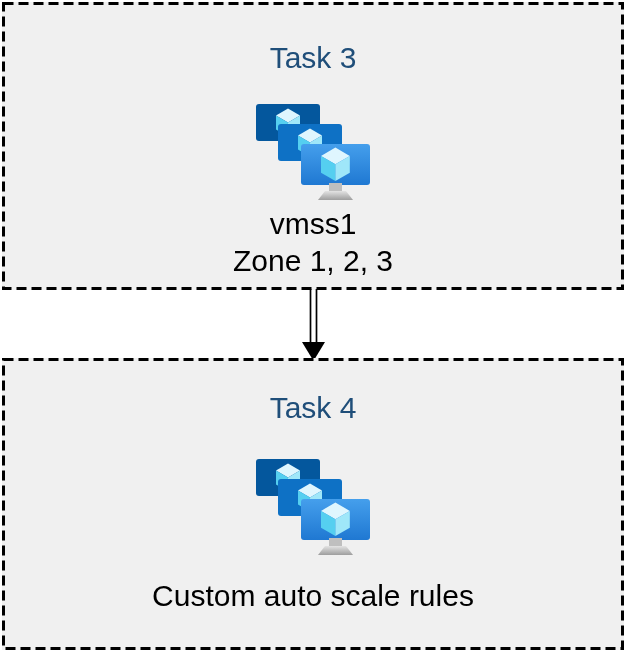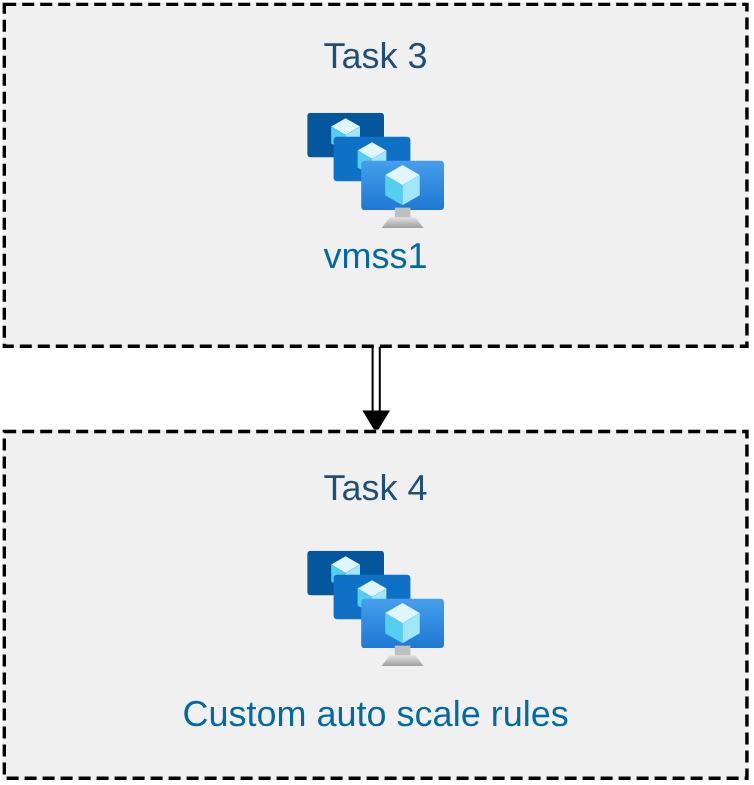--- a/index.html
+++ b/index.html
@@ -31,29 +31,29 @@
     width: 100%; height: 100%;
     pointer-events: none;
   }
   .task-title {
     font-size: 30px;
     line-height: 36px;
     color: #1f4e79;
     text-align: center;
     z-index: 1;
   }
-  .box-top .task-title    { margin-top: 28px; }
+  .box-top .task-title    { margin-top: 38px; }
   .box-bottom .task-title { margin-top: 32px; }
   .vmss-icon { z-index: 1; }
   .box-top .vmss-icon    { margin-top: 28px; }
   .box-bottom .vmss-icon { margin-top: 33px; }
   .box-label {
     font-size: 30px;
     line-height: 37px;
-    color: #0369a1;
+    color: #000000;
     text-align: center;
     z-index: 1;
   }
   .box-top .box-label.first    { margin-top: 5px; }
   .box-bottom .box-label.first { margin-top: 22px; }
   .connector {
     position: absolute;
     left: 297px;
     top: 289px;
     width: 34px;
@@ -101,20 +101,21 @@
 
 <div class="task-box box-top">
   <svg class="box-border" viewBox="0 0 622 288" preserveAspectRatio="none">
     <rect x="1.5" y="1.5" width="619" height="285" fill="none" stroke="#000000" stroke-width="3" stroke-dasharray="10 5"></rect>
   </svg>
   <div class="task-title">Task 3</div>
   <svg class="vmss-icon" width="114" height="96">
     <use href="#vmss-symbol"></use>
   </svg>
   <div class="box-label first">vmss1</div>
+  <div class="box-label">Zone 1, 2, 3</div>
 </div>
 
 <svg class="connector" viewBox="0 0 34 73">
   <line x1="13.5" y1="0" x2="13.5" y2="56" stroke="#000000" stroke-width="1.7"></line>
   <line x1="19.5" y1="0" x2="19.5" y2="56" stroke="#000000" stroke-width="1.7"></line>
   <polygon points="5,53 28,53 16.5,72" fill="#000000"></polygon>
 </svg>
 
 <div class="task-box box-bottom">
   <svg class="box-border" viewBox="0 0 622 292" preserveAspectRatio="none">

